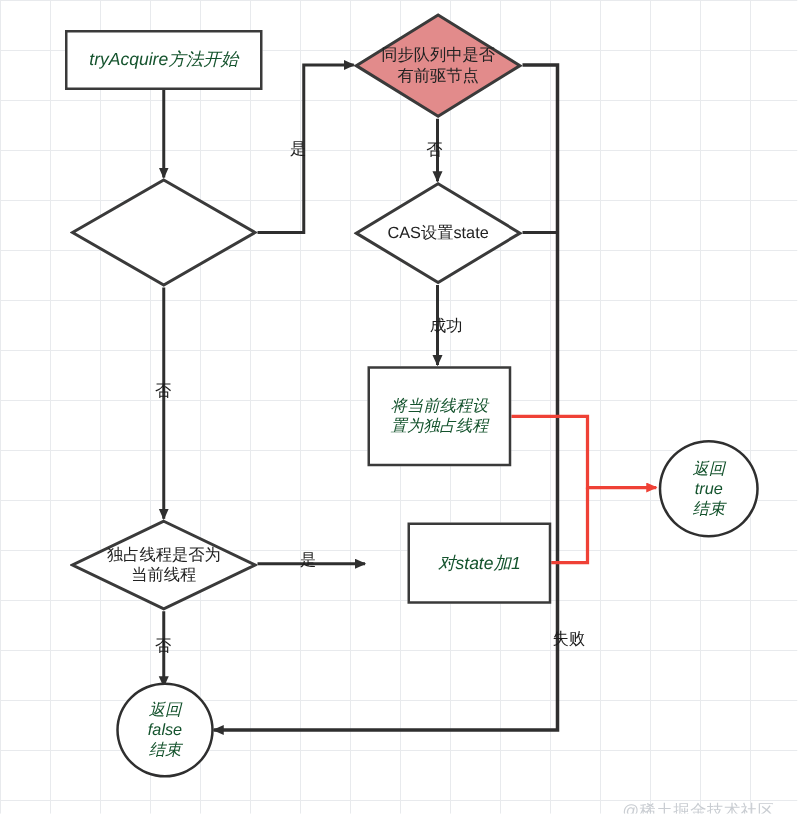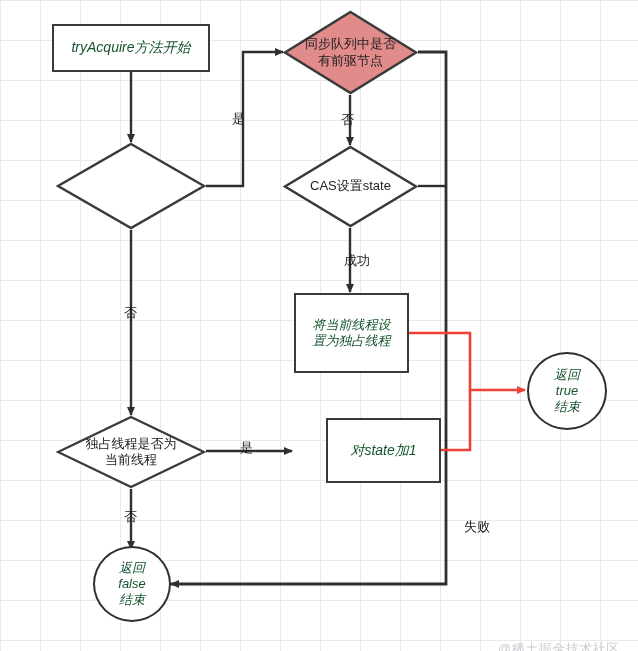--- a/index.html
+++ b/index.html
@@ -181,21 +181,21 @@
   </div>
 
   <div class="edge-label" style="left:232px; top:112px;">是</div>
 
   <div class="edge-label" style="left:124px; top:306px;">否</div>
 
   <div class="edge-label" style="left:341px; top:113px;">否</div>
 
   <div class="edge-label" style="left:344px; top:254px;">成功</div>
 
-  <div class="edge-label" style="left:464px; top:504px;margin-top:16px;">失败</div>
+  <div class="edge-label" style="left:442px; top:504px;">失败</div>
 
   <div class="edge-label" style="left:240px; top:441px;">是</div>
 
   <div class="edge-label" style="left:124px; top:510px;">否</div>
 
   <div class="watermark" style="left:498px; top:612px;">@稀土掘金技术社区</div>
 
 </div>
 
 </body></html>

